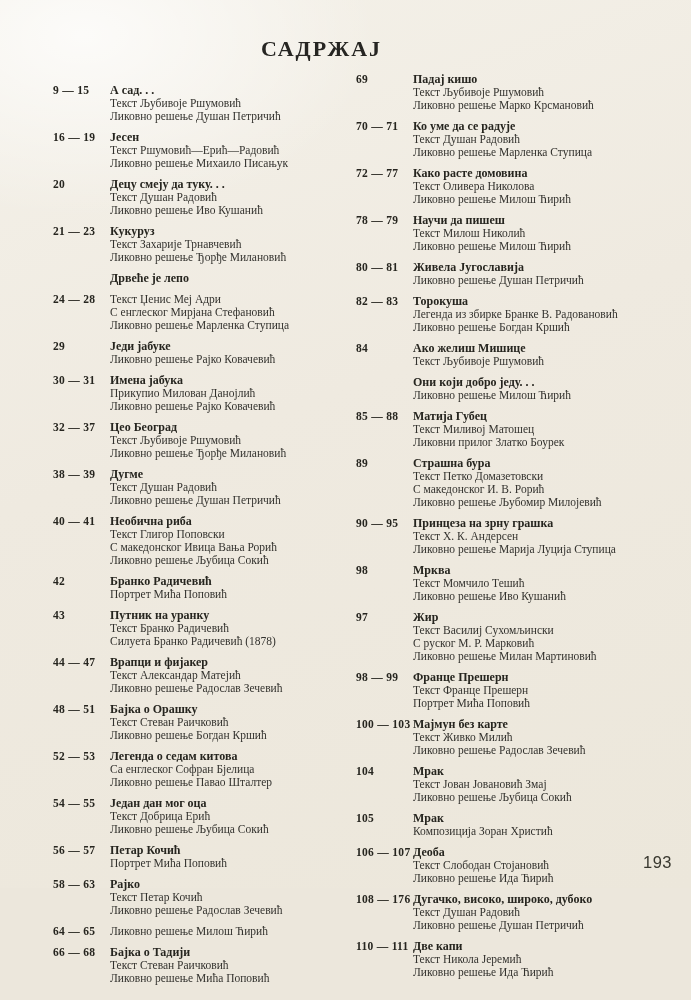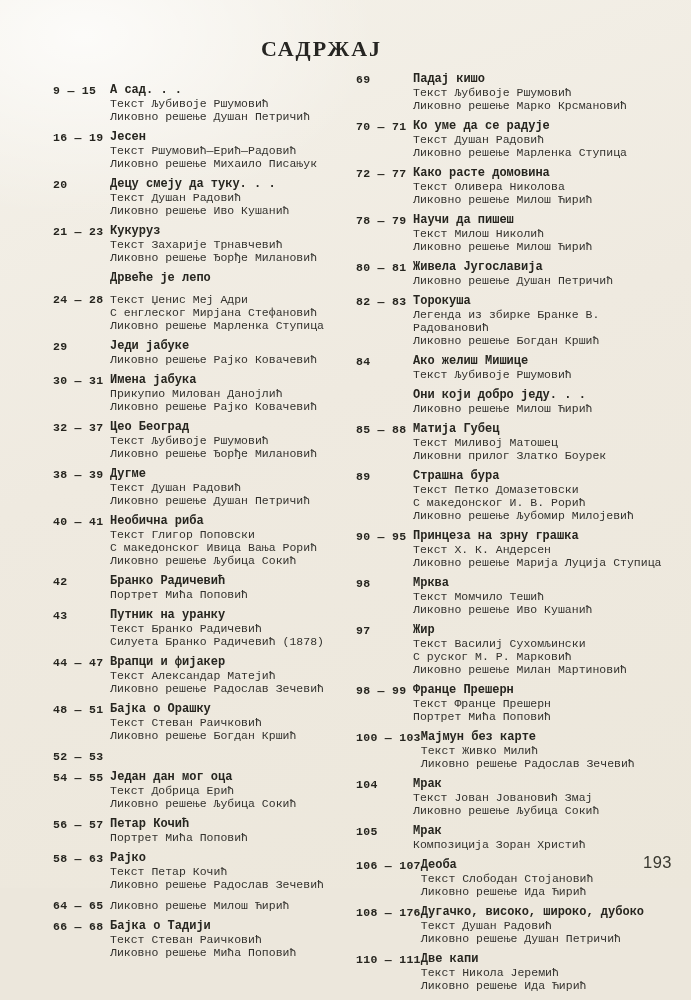--- a/index.html
+++ b/index.html
@@ -30,21 +30,20 @@
     display:flex;
     padding:10px 18px 0 53px;
     box-sizing:border-box;
   }
   .col{box-sizing:border-box;}
   .col-left{width:303px;flex:0 0 303px;padding-top:12px;}
   .col-right{flex:1;padding-top:1px;}
   .entry{
     display:flex;
     margin-bottom:8px;
-    font-family:Liberation Mono, monospace;
   }
   .entry.title-only{margin-bottom:8px;}
   .num{
     flex:0 0 57px;
     font-size:11.5px;
     line-height:13px;
     font-weight:bold;
     letter-spacing:.3px;
     white-space:nowrap;
     color:#26251f;
@@ -191,20 +190,25 @@
         <div class="entry">
           <div class="num">48 — 51</div>
           <div class="body">
             <div class="title">Бајка о Орашку</div>
             <div class="credit">Текст Стеван Раичковић</div>
             <div class="credit">Ликовно решење Богдан Кршић</div>
           </div>
         </div>
         <div class="entry">
           <div class="num">52 — 53</div>
+          <div class="body">
+            <div class="title">Легенда о седам китова</div>
+            <div class="credit">Са енглеског Софран Бјелица</div>
+            <div class="credit">Ликовно решење Павао Шталтер</div>
+          </div>
         </div>
         <div class="entry">
           <div class="num">54 — 55</div>
           <div class="body">
             <div class="title">Један дан мог оца</div>
             <div class="credit">Текст Добрица Ерић</div>
             <div class="credit">Ликовно решење Љубица Сокић</div>
           </div>
         </div>
         <div class="entry">

